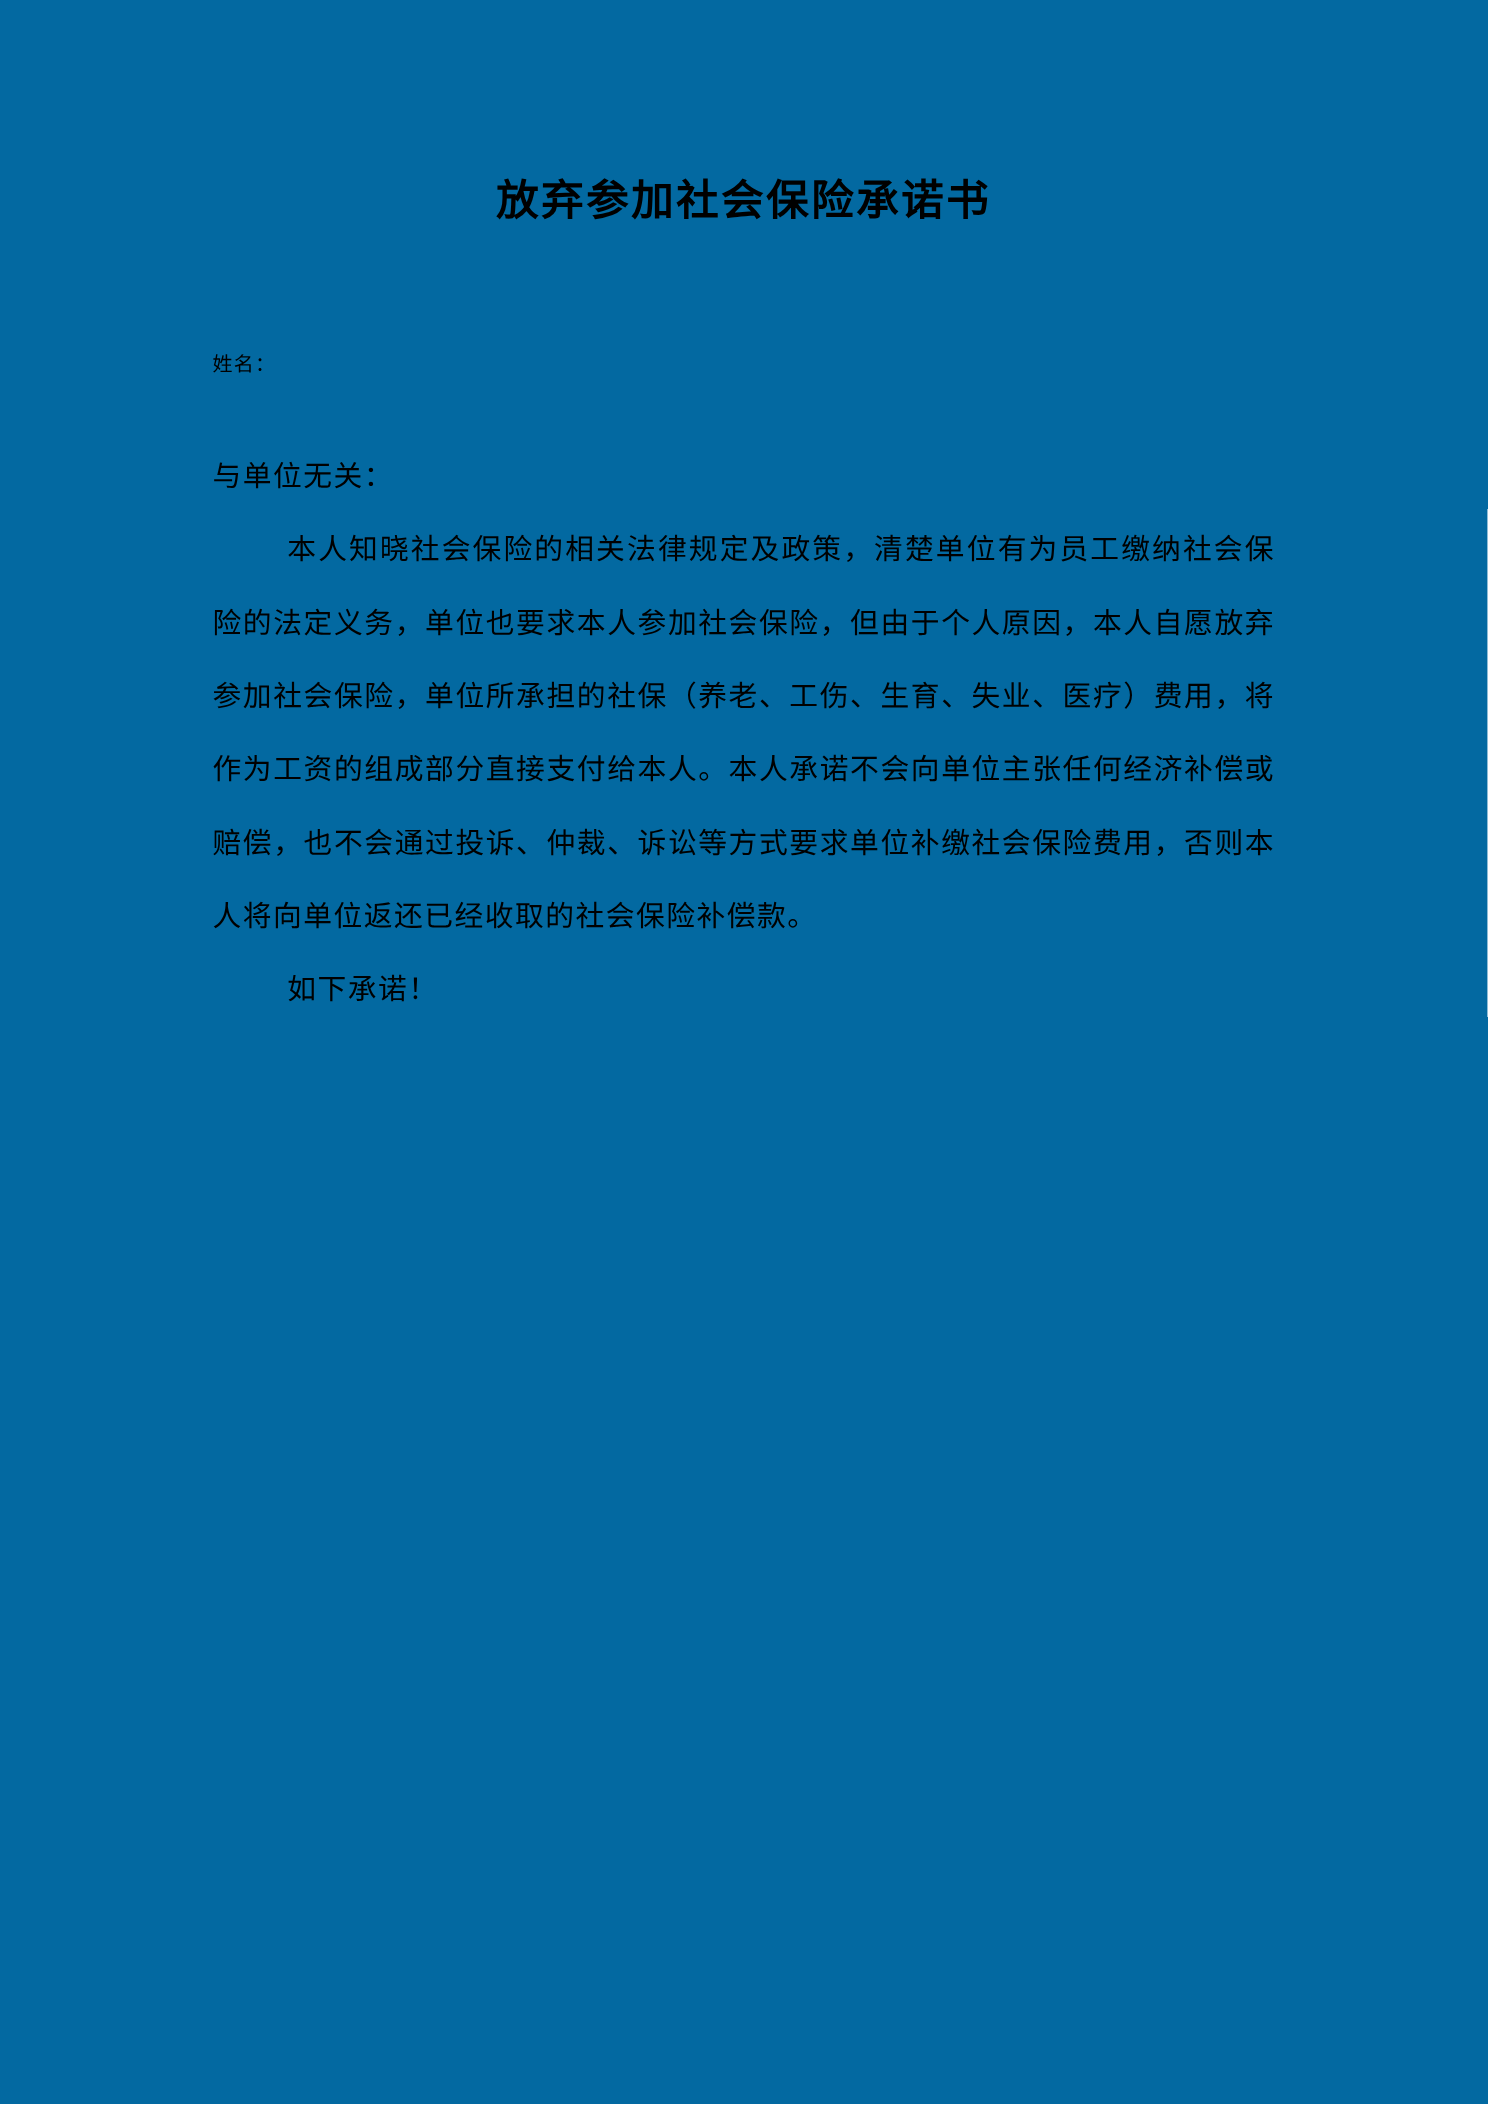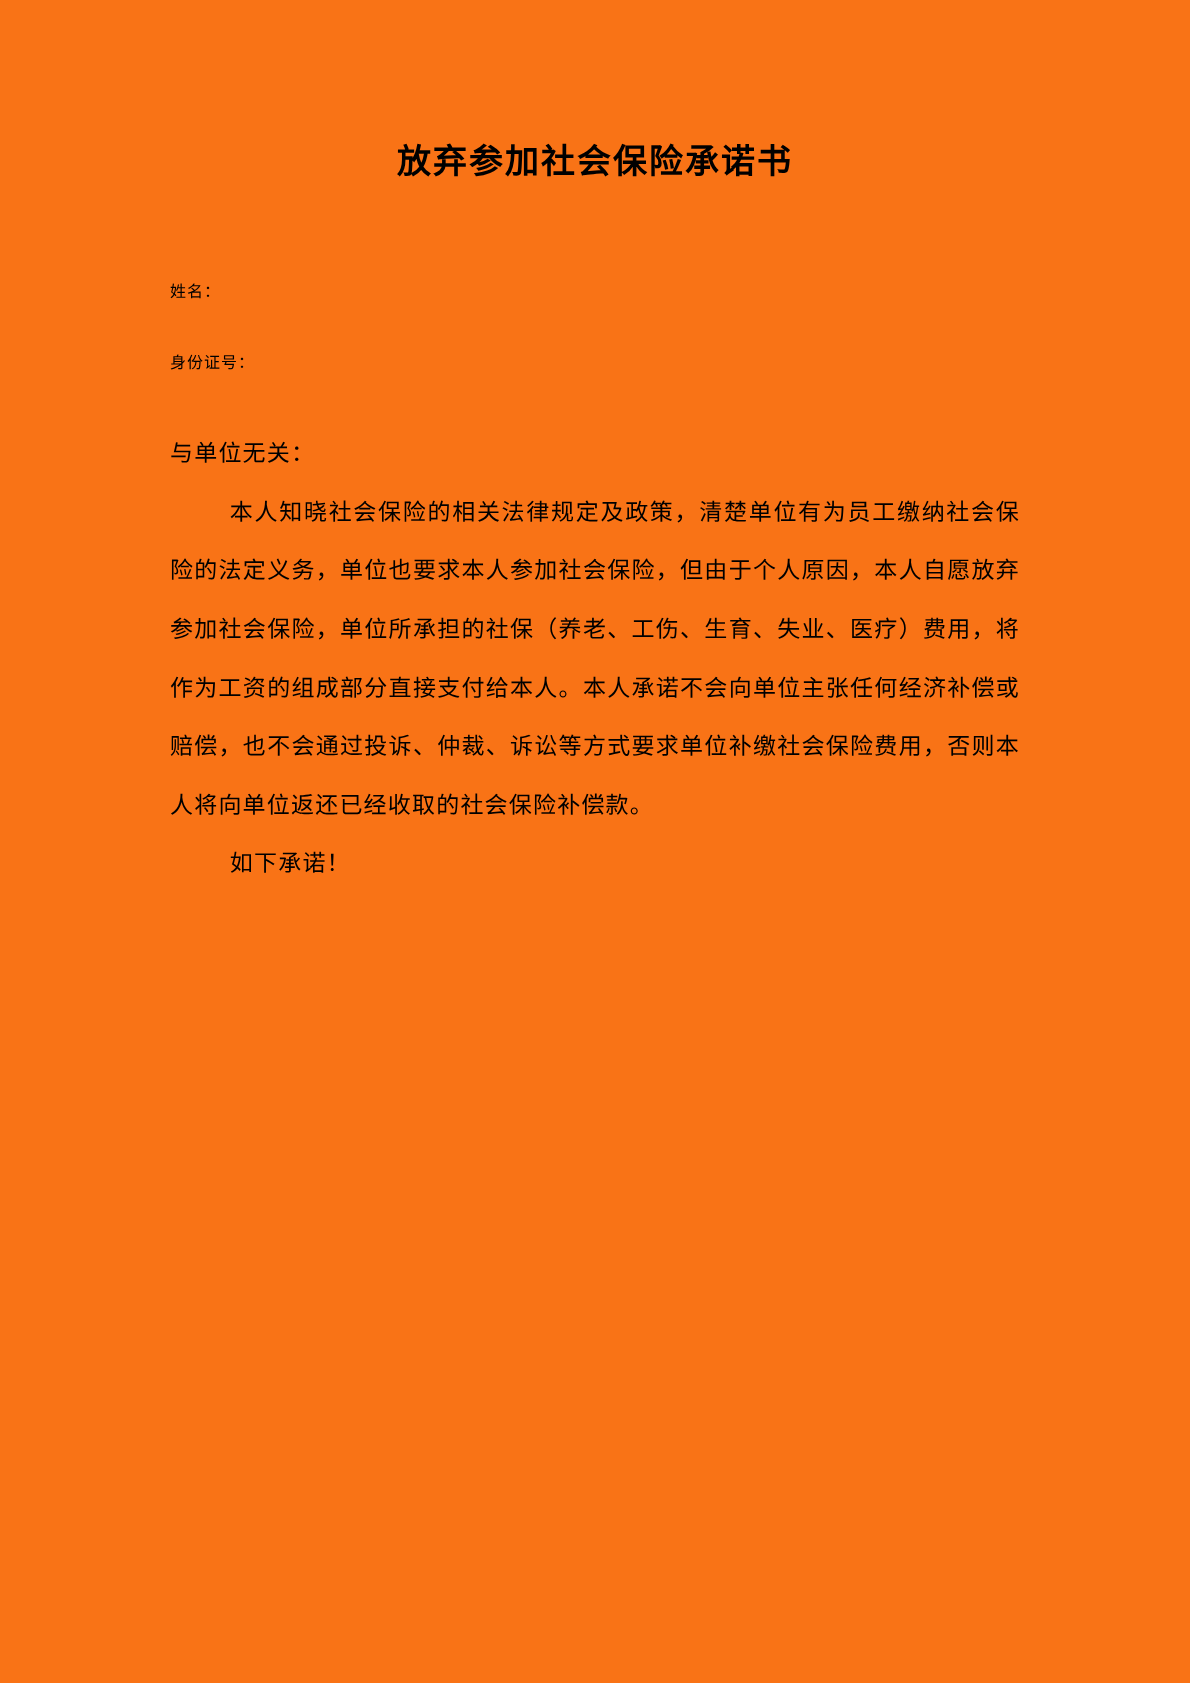--- a/index.html
+++ b/index.html
@@ -12,21 +12,21 @@
     width: 1190px;
     height: 1683px;
     font-family: "DejaVu Sans", "Liberation Sans", sans-serif;
     color: #000000;
     overflow: hidden;
   }
   .page {
     position: relative;
     width: 1190px;
     height: 1683px;
-    background: #f97316;
+    background: #0369a1;
     box-sizing: border-box;
     padding: 0 170px;
   }
   .doc-title {
     margin: 0;
     padding-top: 138px;
     text-align: center;
     font-size: 34px;
     font-weight: bold;
     letter-spacing: 2px;
@@ -69,21 +69,20 @@
 </style>
 </head>
 <body>
 
 <div class="page">
 
   <h1 class="doc-title">放弃参加社会保险承诺书</h1>
 
   <div class="field-block">
     <div class="field-line">姓名：</div>
-    <div class="field-line">身份证号：</div>
   </div>
 
   <div class="body-block">
 
 
     <p class="para tight">与单位无关：</p>
 
     <p class="para indent">本人知晓社会保险的相关法律规定及政策，清楚单位有为员工缴纳社会保险的法定义务，单位也要求本人参加社会保险，但由于个人原因，本人自愿放弃参加社会保险，单位所承担的社保（养老、工伤、生育、失业、医疗）费用，将作为工资的组成部分直接支付给本人。本人承诺不会向单位主张任何经济补偿或赔偿，也不会通过投诉、仲裁、诉讼等方式要求单位补缴社会保险费用，否则本人将向单位返还已经收取的社会保险补偿款。</p>
 
 

